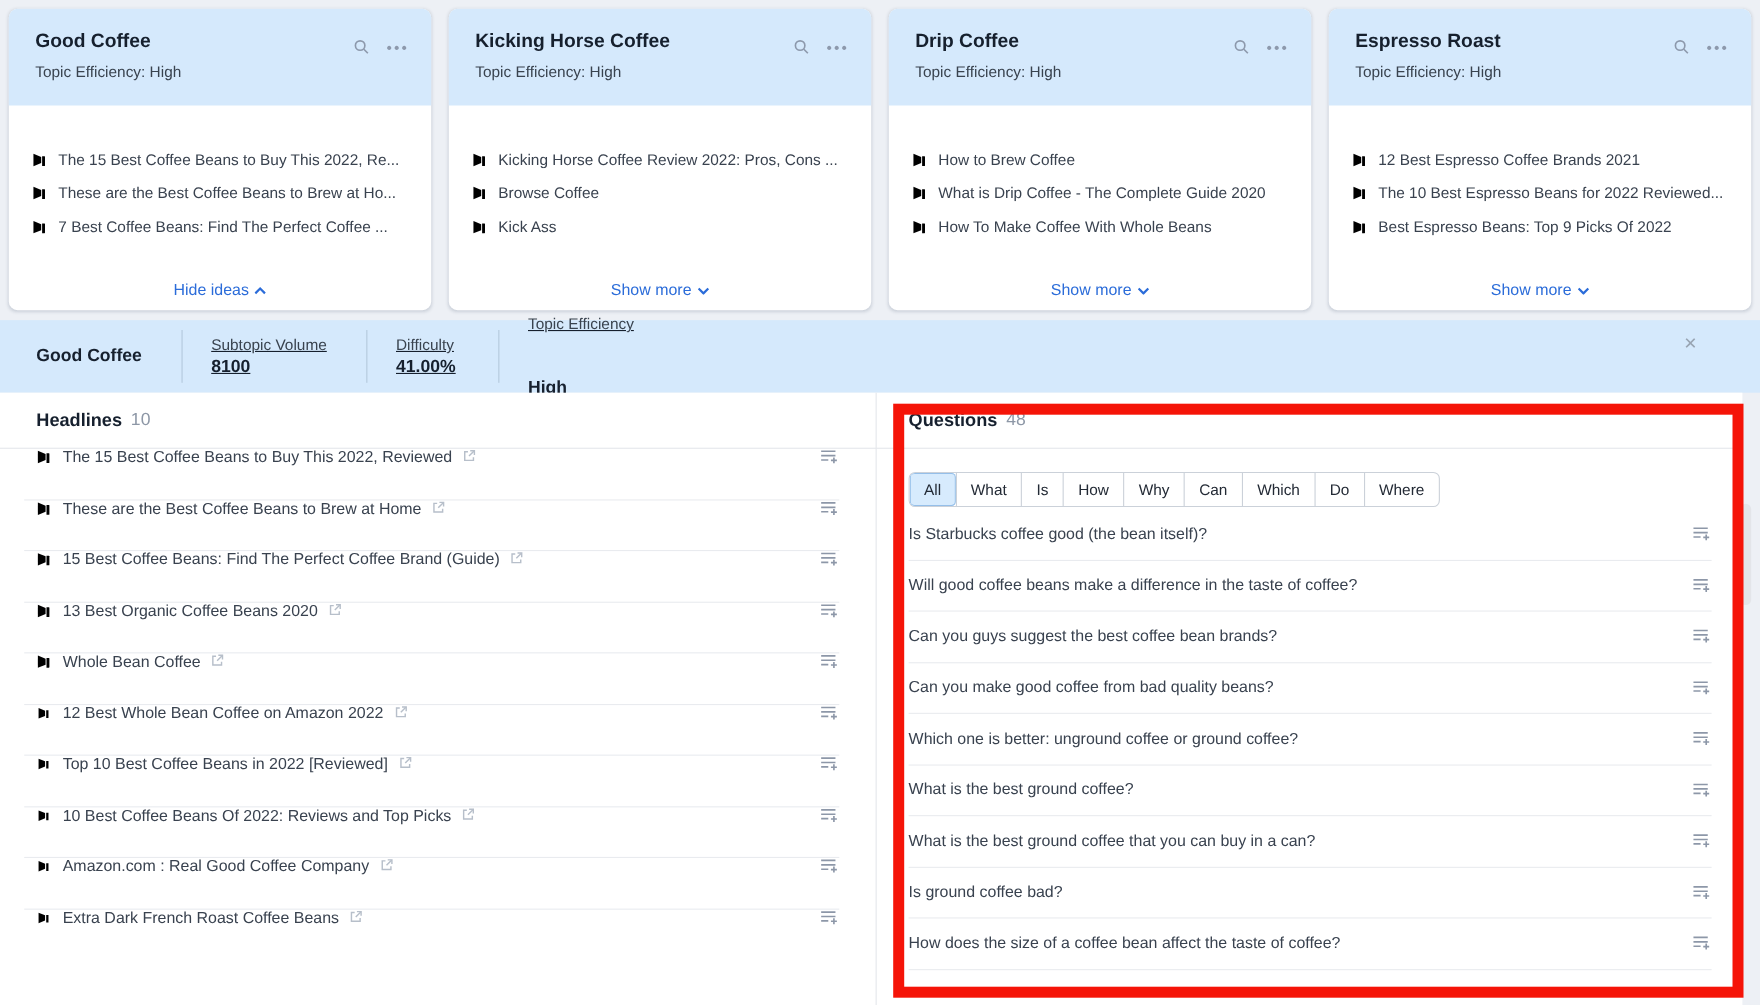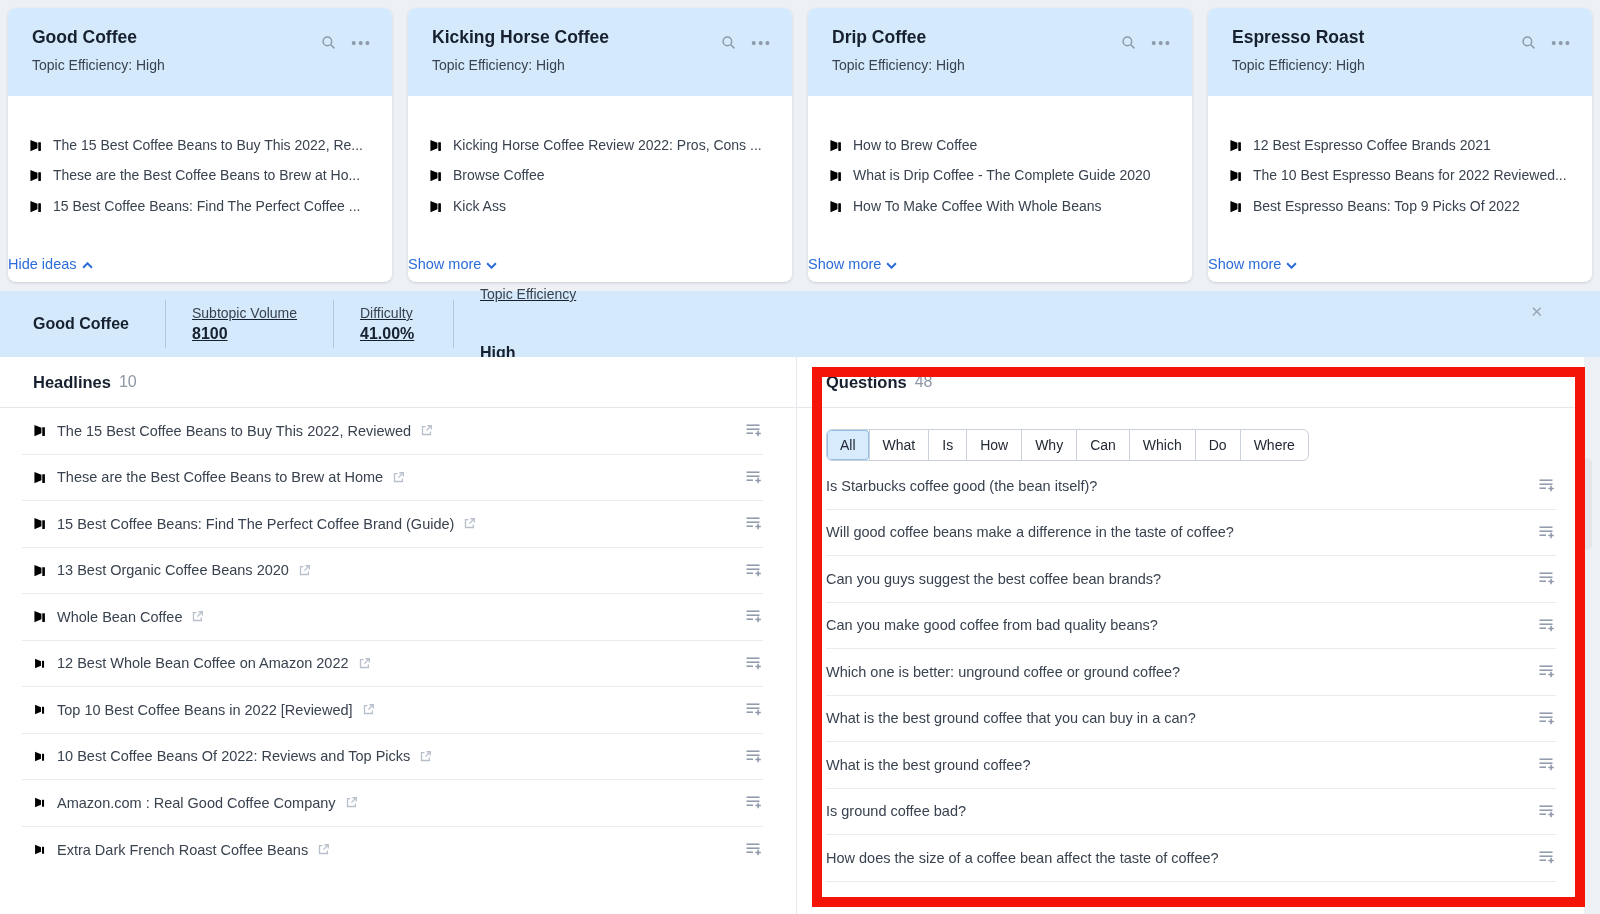--- a/index.html
+++ b/index.html
@@ -23,21 +23,21 @@
     padding:19px 24px 0 24px; position:relative;
   }
   .card-title { font-size:17.5px; font-weight:bold; color:#16202e; }
   .card-sub   { margin-top:9px; font-size:14px; color:#39434f; }
   .card-icons { position:absolute; right:20px; top:27px; display:flex; align-items:center; gap:14px; color:#8d99ac; }
   .search-ic svg { width:16px; height:16px; stroke:#8d99ac; stroke-width:1.5; fill:none; display:block; }
   .dots { font-size:14px; letter-spacing:2px; color:#8d99ac; line-height:10px; }
   .card-list { padding:26px 18px 0 21px; }
   .card-item { display:flex; align-items:flex-end; gap:9px; height:30.5px; font-size:14px; color:#39424f; white-space:nowrap; overflow:hidden; }
   .card-footer {
-    position:absolute; left:0; right:0; bottom:10px; 
+    position:absolute; left:0; right:0; bottom:10px; text-align:center;
     color:#2b6cd9; font-size:14.5px; font-weight:500; cursor:pointer;
   }
   .card-footer .chev { width:11px; height:7px; margin-left:5px; stroke:#2b6cd9; stroke-width:1.8; fill:none; display:none; vertical-align:middle; }
   .card-footer[data-dir="up"] .chev-up { display:inline-block; }
   .card-footer[data-dir="down"] .chev-down { display:inline-block; }
 
   
   .mega { width:15px; height:15px; flex:none; position:relative; }
   .mega svg { width:15px; height:15px; display:none; }
   .mega[data-variant="green"] { color:#13b87a; }
@@ -68,21 +68,21 @@
   .header-divider { position:absolute; top:50px; left:0; width:100%; height:1px; background:#e4e7eb; }
   .sec-header { position:absolute; top:0; height:50px; display:flex; align-items:center; }
   .sec-title { font-size:16.5px; font-weight:bold; color:#16202e; }
   .sec-count { margin-left:8px; font-size:16px; color:#8d97a6; }
 
   
   .hl-header { left:33px; }
   .hl-list { position:absolute; top:51px; left:0; width:796px; }
   .hl-row {
     height:46.5px; margin:0 33px 0 22px; padding-left:11px;
-    display:flex; align-items:center; gap:9px;
+    display:flex; gap:9px;
     border-bottom:1px solid #e9ebef; font-size:14.5px; color:#39424f;
   }
   .hl-row:last-child { border-bottom:none; }
   .ext { width:13px; height:13px; color:#b7bfca; flex:none; }
   .ext svg { width:13px; height:13px; display:block; stroke:currentColor; stroke-width:1.2; fill:none; }
   .spacer { flex:1; }
   .add-btn { width:18px; height:15px; flex:none; cursor:pointer; }
   .add-btn svg { width:18px; height:15px; display:block; stroke:#8d97a8; stroke-width:1.5; fill:none; }
 
   
@@ -174,21 +174,21 @@
           </svg>
         </span>
       <span>These are the Best Coffee Beans to Brew at Ho...</span>
     </div>
     <div class="card-item">
       <span class="mega" data-variant="blue">
           <svg class="m-fill" viewBox="0 0 16 16">
             <use href="#mega-fill-shape"></use>
           </svg>
         </span>
-      <span>15 Best Coffee Beans: Find The Perfect Coffee ...</span>
+      <span>7 Best Coffee Beans: Find The Perfect Coffee ...</span>
     </div>
   </div>
   <div class="card-footer" data-dir="up">
     <span>Hide ideas</span><svg class="chev chev-up" viewBox="0 0 10 6">
         <path d="M1 5 L5 1 L9 5"></path>
       </svg>
   </div>
 </div>
 
 <div class="card" style="left:408px">
@@ -609,38 +609,38 @@
       <div class="q-row">
         <span>Which one is better: unground coffee or ground coffee?</span>
         <span class="spacer"></span>
         <span class="add-btn">
             <svg viewBox="0 0 18 15">
               <use href="#add-shape"></use>
             </svg>
           </span>
       </div>
       <div class="q-row">
+        <span>What is the best ground coffee?</span>
+        <span class="spacer"></span>
+        <span class="add-btn">
+            <svg viewBox="0 0 18 15">
+              <use href="#add-shape"></use>
+            </svg>
+          </span>
+      </div>
+      <div class="q-row">
         <span>What is the best ground coffee that you can buy in a can?</span>
         <span class="spacer"></span>
         <span class="add-btn">
             <svg viewBox="0 0 18 15">
               <use href="#add-shape"></use>
             </svg>
           </span>
       </div>
       <div class="q-row">
-        <span>What is the best ground coffee?</span>
-        <span class="spacer"></span>
-        <span class="add-btn">
-            <svg viewBox="0 0 18 15">
-              <use href="#add-shape"></use>
-            </svg>
-          </span>
-      </div>
-      <div class="q-row">
         <span>Is ground coffee bad?</span>
         <span class="spacer"></span>
         <span class="add-btn">
             <svg viewBox="0 0 18 15">
               <use href="#add-shape"></use>
             </svg>
           </span>
       </div>
       <div class="q-row">
         <span>How does the size of a coffee bean affect the taste of coffee?</span>

